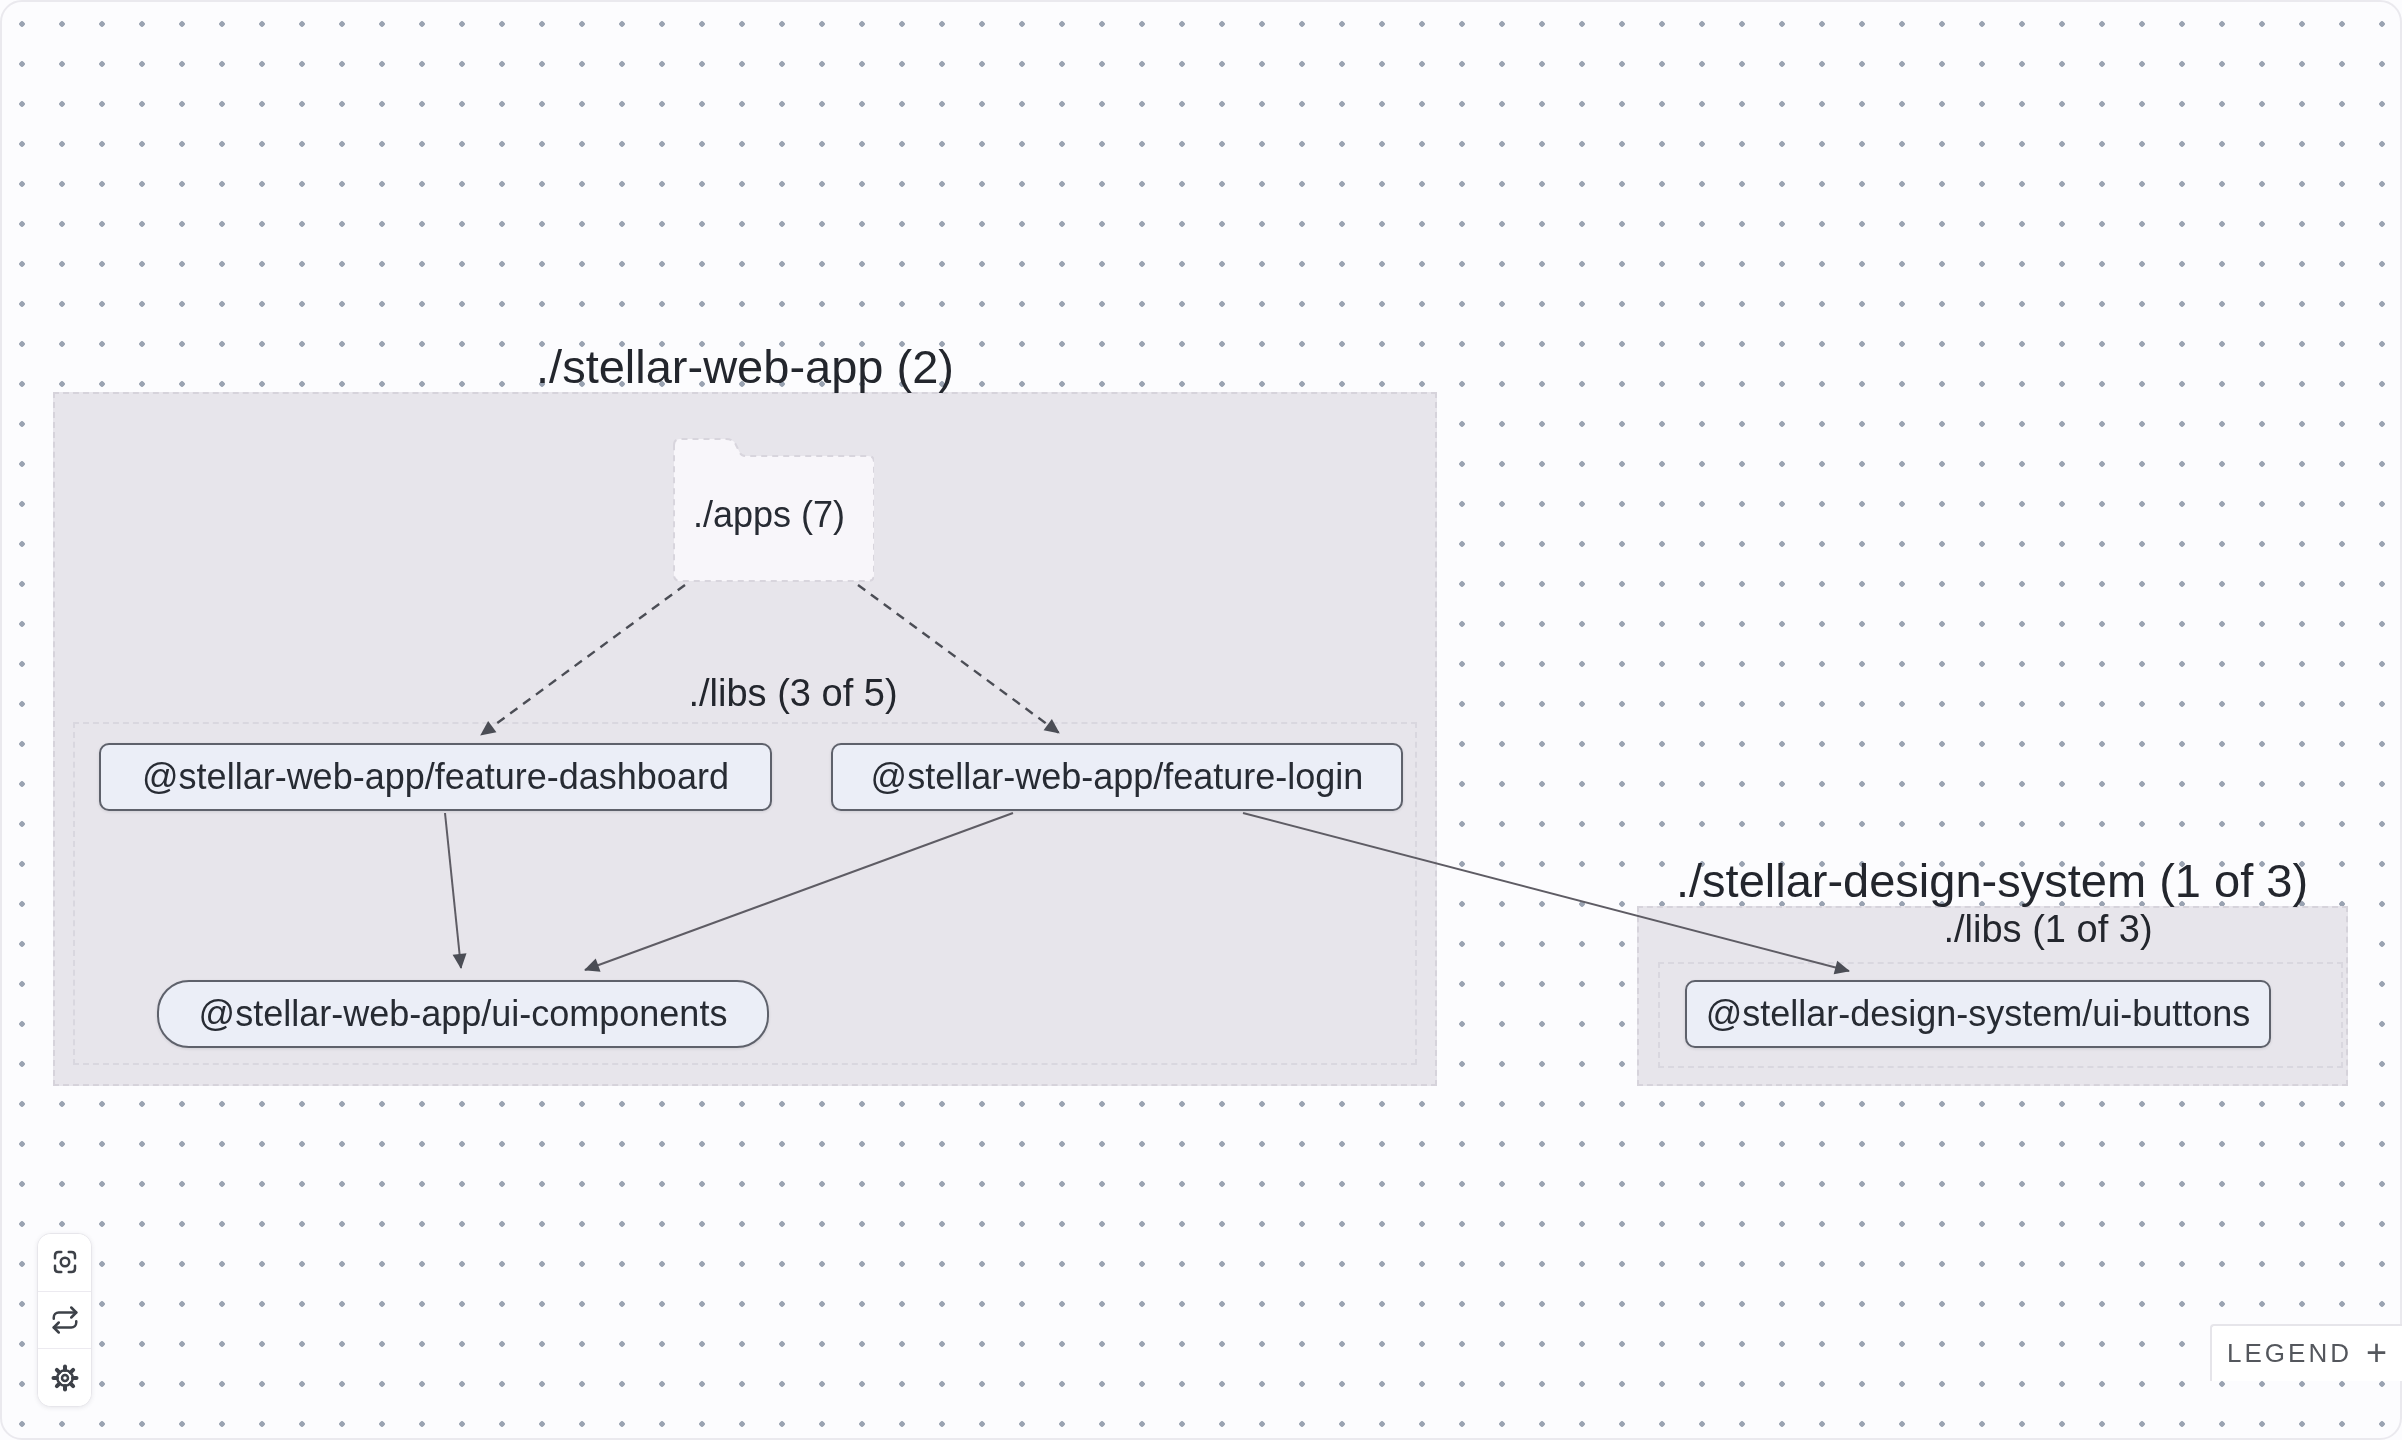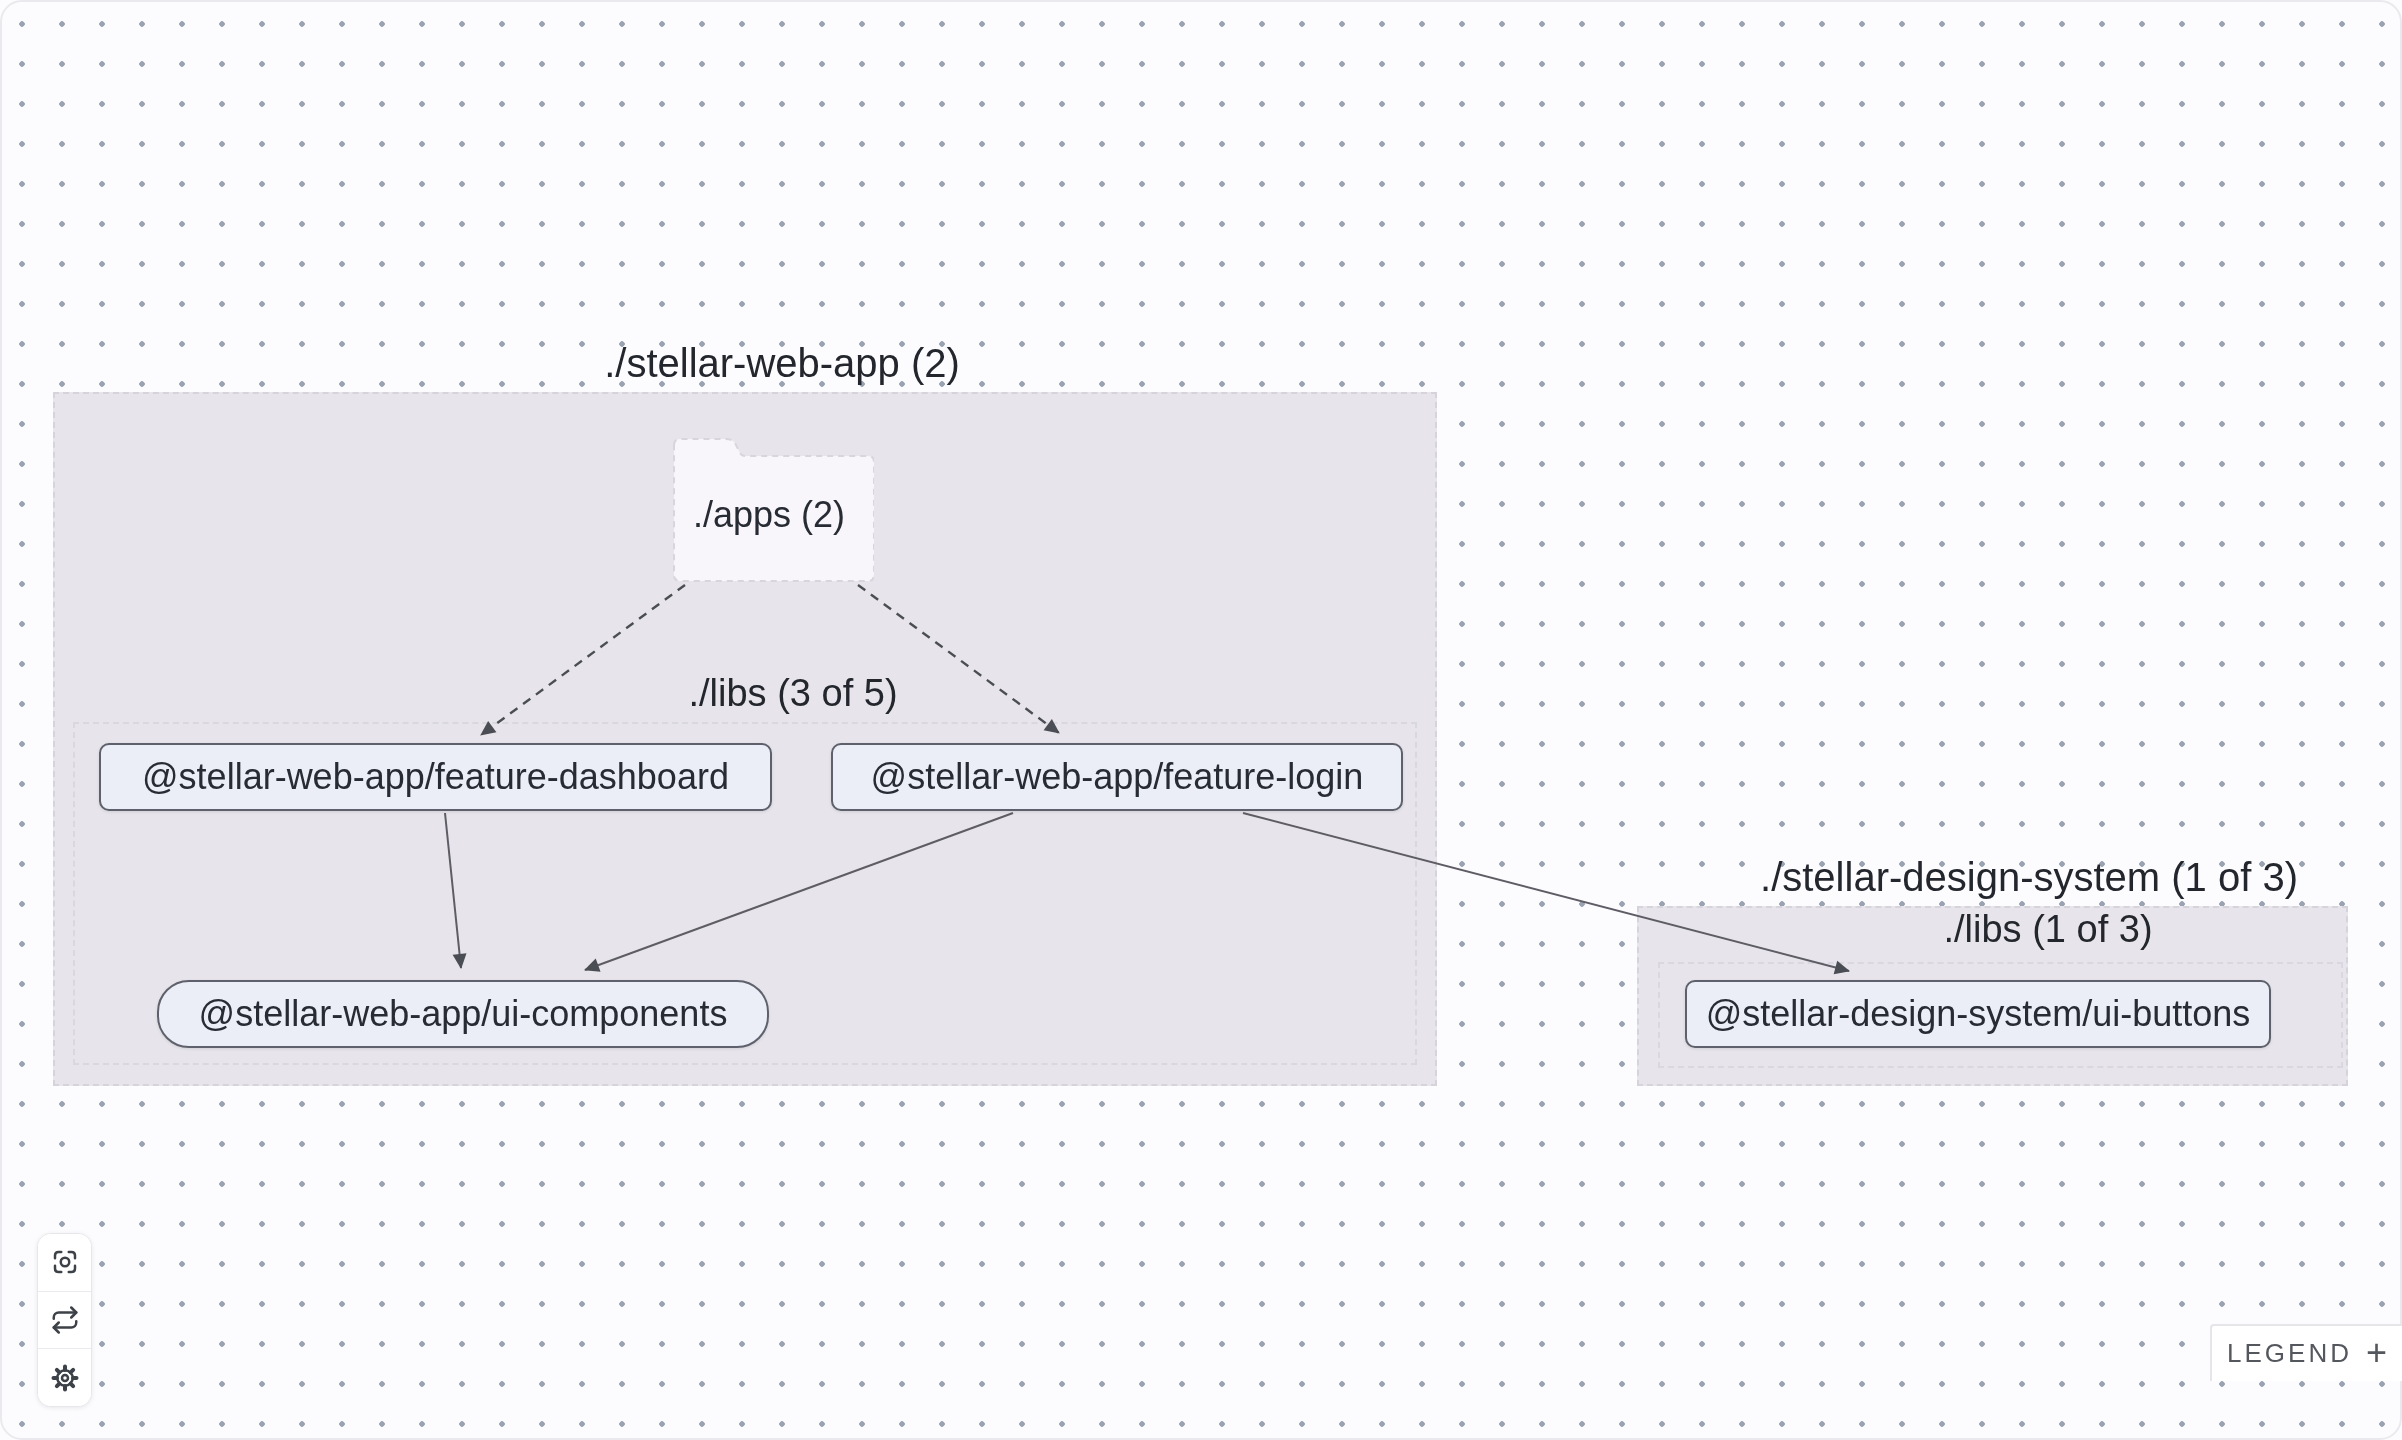--- a/index.html
+++ b/index.html
@@ -15,21 +15,21 @@
   body{font-family:"Liberation Sans","DejaVu Sans",sans-serif;background:#fff;}
   .canvas{
     position:relative;width:2402px;height:1440px;overflow:hidden;
     background-color:var(--canvas-bg);
     background-image:radial-gradient(circle,var(--dot) 2.5px,rgba(154,163,178,0) 3px);
     background-size:40px 40px;background-position:2px 4px;
   }
   .canvas-border{position:absolute;inset:0;border:2px solid #eae9ee;border-radius:22px;pointer-events:none;z-index:8;}
   .group{position:absolute;background:var(--group-fill);border:2px dashed var(--group-border);z-index:1;}
   .subgroup{position:absolute;border:2px dashed var(--subgroup-border);z-index:2;}
-  .group-title{position:absolute;transform:translateX(-50%);white-space:nowrap;font-size:40px;line-height:1.25;color:var(--title-text);z-index:5;margin-left:37px;}
+  .group-title{position:absolute;transform:translateX(-50%);white-space:nowrap;font-size:47px;line-height:1.25;color:var(--title-text);z-index:5;}
   .libs-label{position:absolute;transform:translateX(-50%);white-space:nowrap;font-size:38px;line-height:1.25;color:var(--title-text);z-index:5;margin-left:48px;}
   .node{
     position:absolute;display:flex;align-items:center;justify-content:center;
     background:var(--node-fill);border:2px solid var(--node-border);border-radius:10px;
     font-size:36px;color:var(--node-text);white-space:nowrap;z-index:3;
     box-shadow:0 1px 3px rgba(40,40,60,.12);cursor:pointer;margin-left:7px;
   }
   .folder{position:absolute;z-index:3;cursor:pointer;}
   .folder svg{display:block;}
   .folder-label{position:absolute;text-align:center;font-size:36px;color:var(--node-text);z-index:4;pointer-events:none;}
@@ -61,21 +61,21 @@
   <div class="group" style="left:53px;top:392px;width:1384px;height:694px;"></div>
   <div class="group-title" style="left:745px;top:338px;">./stellar-web-app (2)</div>
   <div class="subgroup" style="left:73px;top:722px;width:1344px;height:343px;"></div>
   <div class="libs-label" style="left:745px;top:670px;">./libs (3 of 5)</div>
 
   <div class="folder" style="left:664px;top:429px;width:210px;height:158px;">
     <svg width="210" height="158" viewBox="0 0 210 158">
       <path d="M10,16 q0,-6 6,-6 h46 q7,0 9.5,5 l4.5,9 q1.5,3 6,3 h122 q6,0 6,6 v113 q0,6 -6,6 H16 q-6,0 -6,-6 Z" fill="var(--folder-fill)" stroke="var(--folder-border)" stroke-width="2" stroke-dasharray="6 5"></path>
     </svg>
   </div>
-  <div class="folder-label" style="left:664px;top:494px;width:210px;">./apps (2)</div>
+  <div class="folder-label" style="left:664px;top:494px;width:210px;">./apps (7)</div>
 
   <div class="node" style="left:92px;top:743px;width:673px;height:68px;">
     <span>@stellar-web-app/feature-dashboard</span>
   </div>
   <div class="node" style="left:824px;top:743px;width:572px;height:68px;">
     <span>@stellar-web-app/feature-login</span>
   </div>
   <div class="node" style="left:150px;top:980px;width:612px;height:68px;border-radius:32px;">
     <span>@stellar-web-app/ui-components</span>
   </div>

